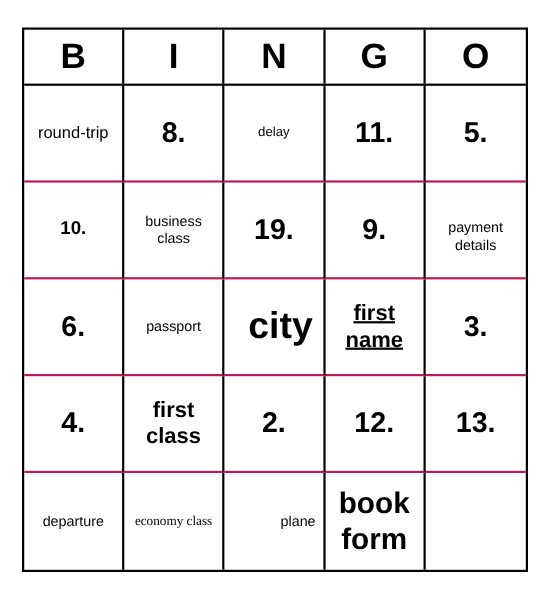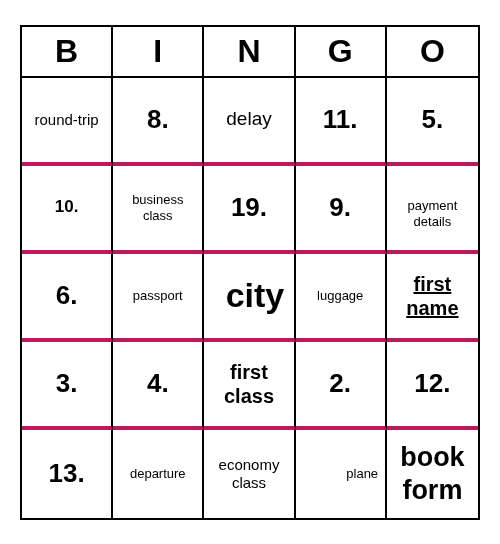--- a/index.html
+++ b/index.html
@@ -49,21 +49,21 @@
       grid-template-rows: repeat(5, 1fr);
     }
 
     .cell {
       display: flex;
       align-items: center;
       justify-content: center;
       text-align: center;
       min-height: 88px;
       border-right: 2px solid #000;
-      border-bottom: 4px solid #be185d;
+      border-bottom: 2px solid #be185d;
       padding: 6px 4px;
       font-size: 15px;
       line-height: 1.2;
     }
 
     .cell:nth-child(5n) {
       border-right: none;
     }
 
     .cell:nth-child(n+21) {
@@ -82,21 +82,21 @@
       <div class="header-cell">O</div>
     </div>
   <div class="bingo-grid">
   <div class="cell">
         <span style="font-size: 15px;">round-trip</span>
       </div>
       <div class="cell">
         <span style="font-size: 26px; font-weight: bold;">8.</span>
       </div>
       <div class="cell">
-        <span style="font-size: 19px;">delay</span>
+        <span style="font-size: 12px;">delay</span>
       </div>
       <div class="cell">
         <span style="font-size: 26px; font-weight: bold;">11.</span>
       </div>
       <div class="cell">
         <span style="font-size: 26px; font-weight: bold;">5.</span>
       </div>
       <div class="cell">
         <span style="font-size: 17px; font-weight: bold;">10.</span>
       </div>
@@ -115,23 +115,20 @@
       <div class="cell">
         <span style="font-size: 26px; font-weight: bold;">6.</span>
       </div>
       <div class="cell">
         <span style="font-size: 13px;">passport</span>
       </div>
       <div class="cell">
         <span style="font-size: 34px; font-weight: bold; margin-left: 12px;">city</span>
       </div>
       <div class="cell">
-        <span style="font-size: 13px;">luggage</span>
-      </div>
-      <div class="cell">
         <span style="font-size: 20px; font-weight: bold; text-decoration: underline;">first name</span>
       </div>
       <div class="cell">
         <span style="font-size: 26px; font-weight: bold;">3.</span>
       </div>
       <div class="cell">
         <span style="font-size: 26px; font-weight: bold;">4.</span>
       </div>
       <div class="cell">
         <span style="font-size: 20px; font-weight: bold;">first class</span>
@@ -142,21 +139,21 @@
       <div class="cell">
         <span style="font-size: 26px; font-weight: bold;">12.</span>
       </div>
       <div class="cell">
         <span style="font-size: 26px; font-weight: bold;">13.</span>
       </div>
       <div class="cell">
         <span style="font-size: 13px;">departure</span>
       </div>
       <div class="cell">
-        <span style="font-size: 15px;">economy class</span>
+        <span style="font-size: 12px; font-family: Liberation Serif, serif;">economy class</span>
       </div>
       <div class="cell">
         <span style="font-size: 13px; margin-left: 44px;">plane</span>
       </div>
       <div class="cell">
         <span style="font-size: 27px; font-weight: bold;">book form</span>
       </div>
     </div>
 </div>
 

